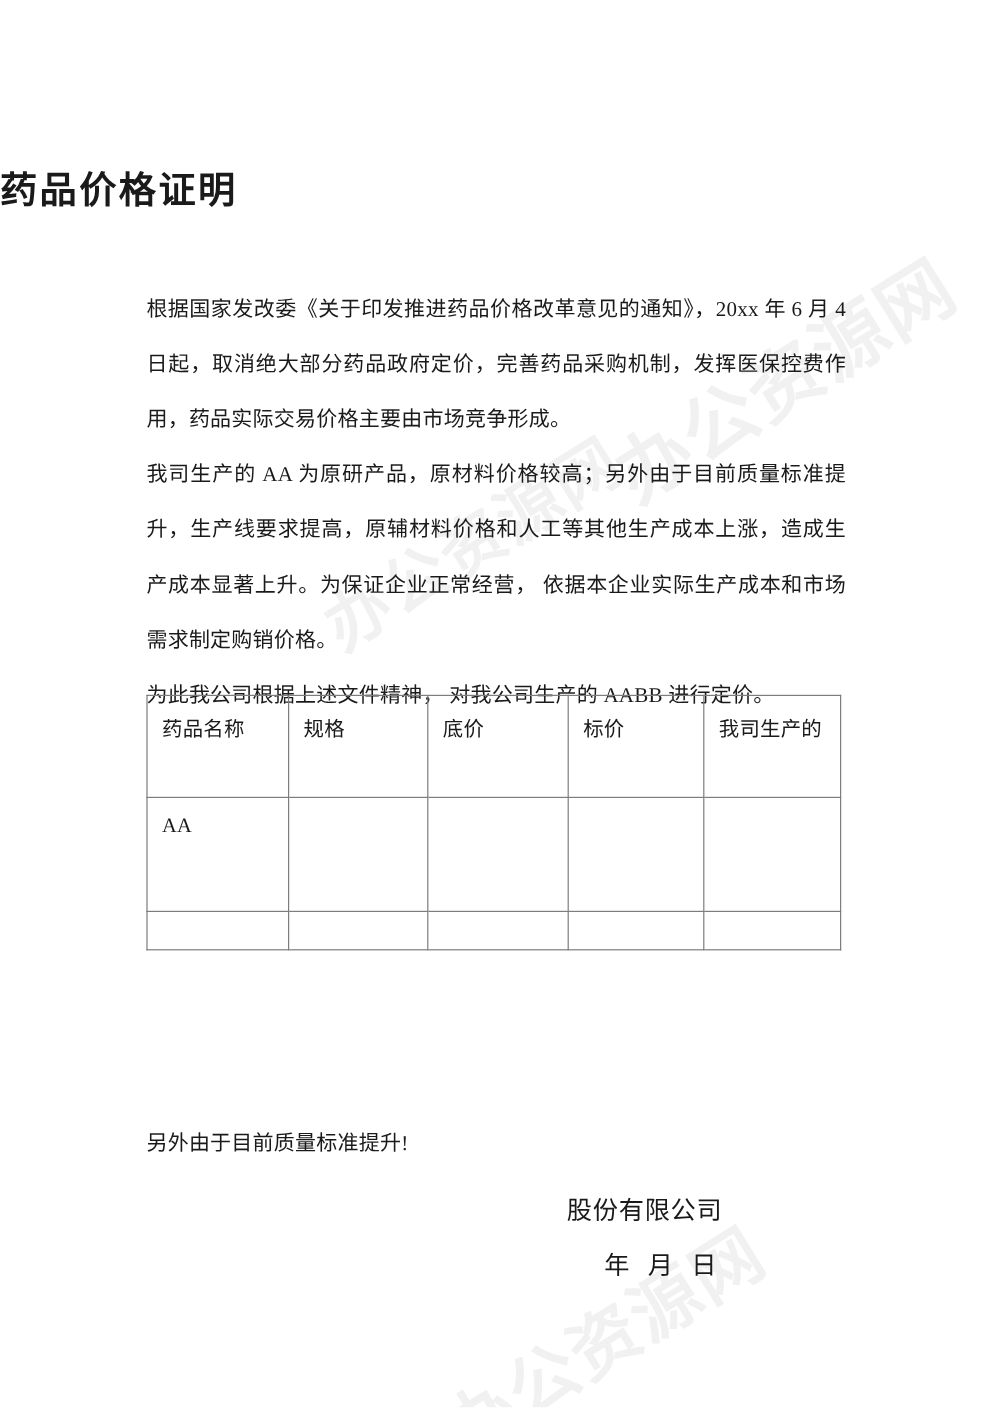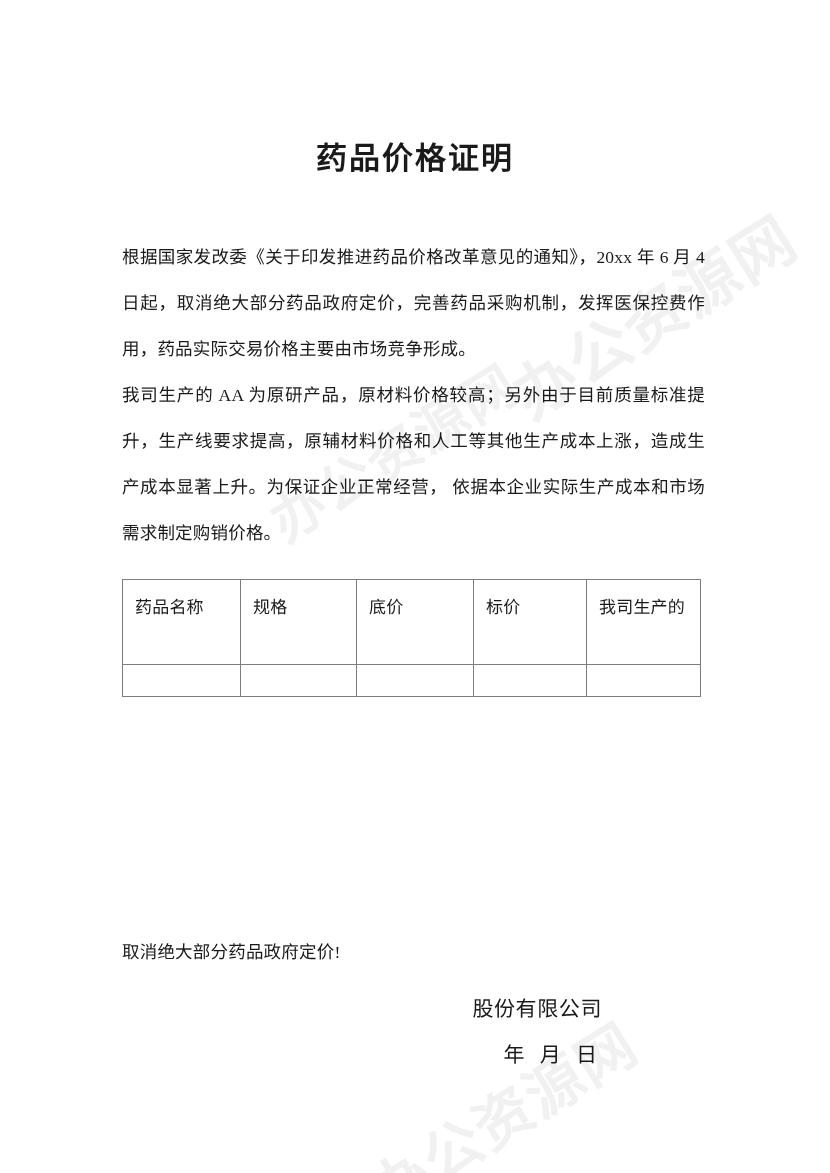--- a/index.html
+++ b/index.html
@@ -57,21 +57,20 @@
     position: relative;
     z-index: 2;
   }
 
   
   .doc-title {
     position: absolute;
     top: 112px;
     left: 0;
     width: 830px;
-    text-align: center;
     font-size: 31px;
     font-weight: 700;
     letter-spacing: 2px;
     font-family: "Liberation Serif", "DejaVu Serif", serif;
   }
 
   
   .body-block {
     position: absolute;
     top: 234px;
@@ -173,51 +172,59 @@
   <div class="watermark watermark-mid">办公资源网</div>
   <div class="watermark watermark-lower">办公资源网</div>
 
   <div class="content">
 
     <h1 class="doc-title">药品价格证明</h1>
 
     <div class="body-block">
       <p class="para lead">根据国家发改委《关于印发推进药品价格改革意见的通知》，20xx 年 6 月 4 日起，取消绝大部分药品政府定价，完善药品采购机制，发挥医保控费作用，药品实际交易价格主要由市场竞争形成。</p>
       <p class="para">我司生产的 AA 为原研产品，原材料价格较高；另外由于目前质量标准提升，生产线要求提高，原辅材料价格和人工等其他生产成本上涨，造成生产成本显著上升。为保证企业正常经营， 依据本企业实际生产成本和市场需求制定购销价格。</p>
+      <p class="para-tight">为此我公司根据上述文件精神， 对我公司生产的 AABB 进行定价。</p>
     </div>
 
     <div class="price-table-wrap">
       <table class="price-table">
         <colgroup>
           <col class="c1">
             <col class="c2">
             <col class="c3">
             <col class="c4">
             <col class="c5">
         </colgroup>
         <tbody>
           <tr class="row-head">
             <td>药品名称</td>
             <td>规格</td>
             <td>底价</td>
             <td>标价</td>
             <td>我司生产的</td>
           </tr>
+          <tr class="row-data">
+            <td>AA</td>
+            <td></td>
+            <td></td>
+            <td></td>
+            <td></td>
+          </tr>
           <tr class="row-empty">
             <td></td>
             <td></td>
             <td></td>
             <td></td>
             <td></td>
           </tr>
         </tbody>
       </table>
     </div>
 
-    <div class="footer-note">取消绝大部分药品政府定价!</div>
+    <div class="footer-note">另外由于目前质量标准提升!</div>
 
     <div class="signature">
       <div class="sig-line">股份有限公司</div>
       <div class="sig-line date">年 月 日</div>
     </div>
 
   </div>
 </div>
 
 </body></html>

